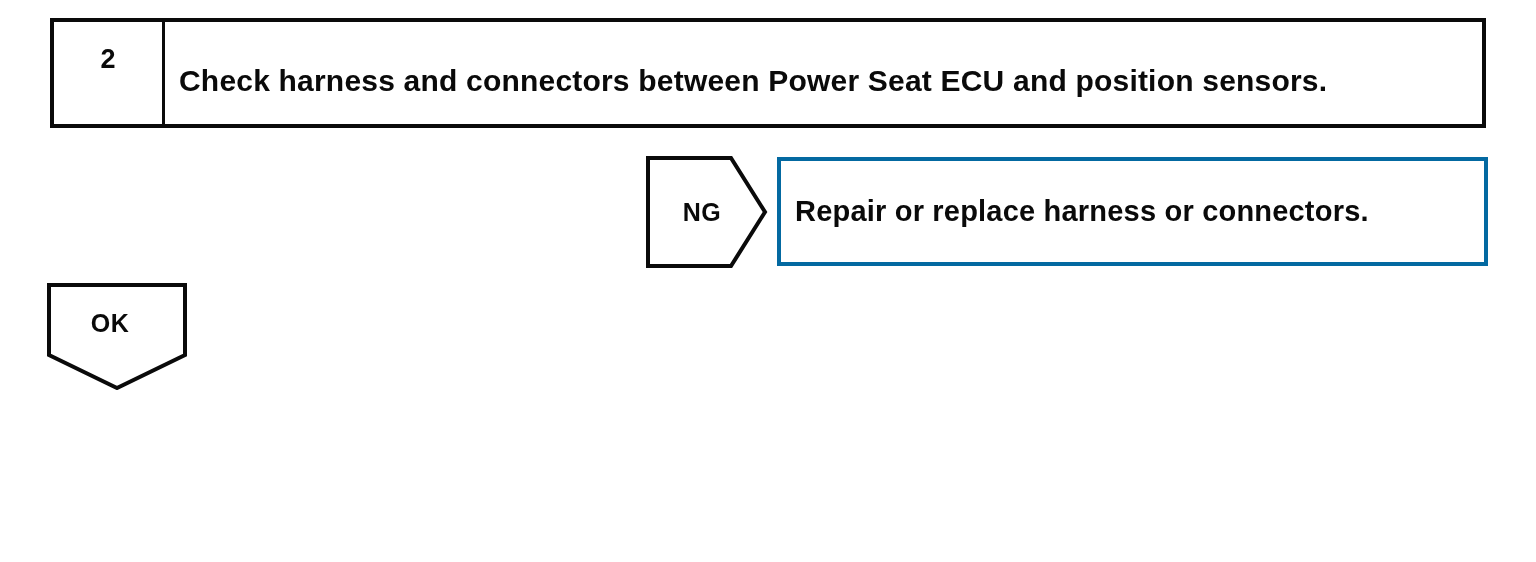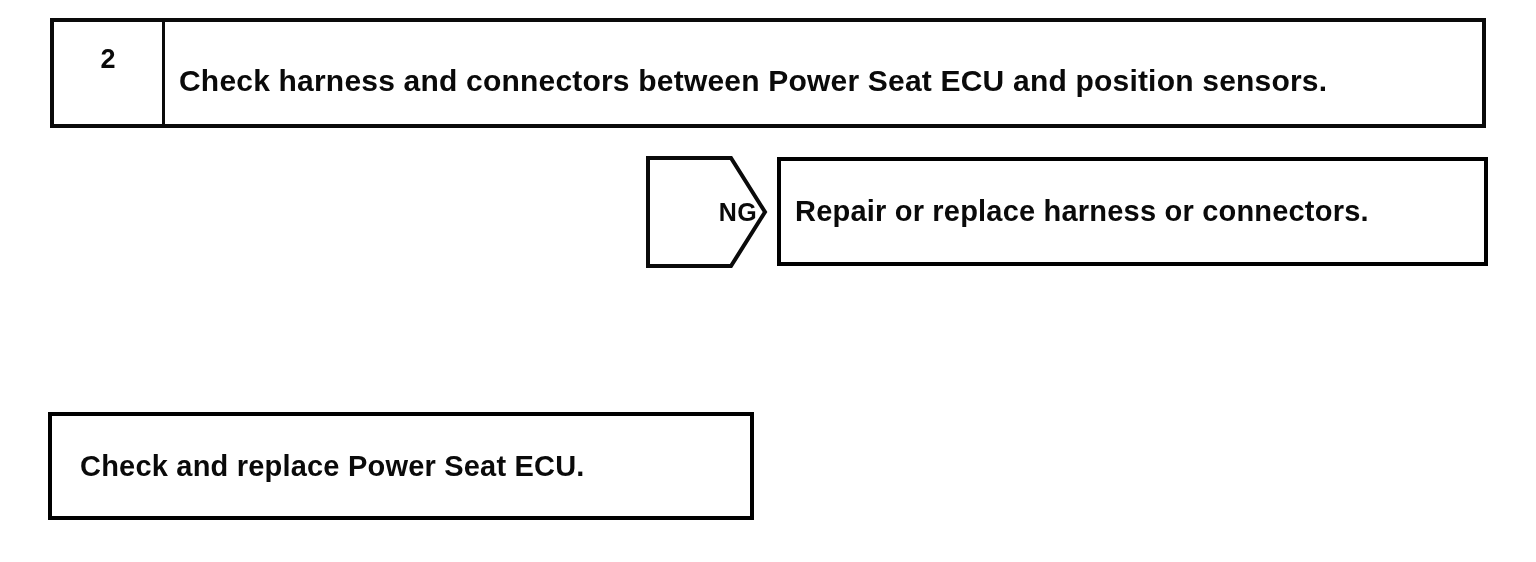--- a/index.html
+++ b/index.html
@@ -57,30 +57,29 @@
     display: block;
   }
   .shape-label {
     position: absolute;
     font-size: 25px;
     font-weight: bold;
     letter-spacing: 0.5px;
     display: flex;
     align-items: center;
     justify-content: center;
-    padding-left: 36px;
   }
   .ng-shape { left: 646px; top: 156px; width: 122px; height: 112px; }
   .ng-shape .shape-label { left: 0; top: 0; width: 112px; height: 112px; }
   .ok-shape { left: 47px; top: 283px; width: 140px; height: 107px; }
   .ok-shape .shape-label { left: 0; top: 4px; width: 126px; height: 72px; }
   
   .action-box {
     position: absolute;
-    border: 4px solid #000000;
+    border: 4px solid #0369a1;
     box-sizing: border-box;
     background: #ffffff;
     display: flex;
     align-items: center;
     font-size: 29px;
     font-weight: bold;
     letter-spacing: 0.2px;
     white-space: nowrap;
   }
   .ng-action {
@@ -112,18 +111,21 @@
     <svg width="122" height="112" viewBox="0 0 122 112">
       <polygon points="2,2 85,2 119,56 85,110 2,110" fill="#ffffff" stroke="#0a0a0a" stroke-width="4" stroke-linejoin="miter"></polygon>
     </svg>
     <div class="shape-label">NG</div>
   </div>
 
   <div class="action-box ng-action">
     <span>Repair or replace harness or connectors.</span>
   </div>
 
+  <div class="shape ok-shape">
+    <svg width="140" height="107" viewBox="0 0 140 107">
+      <polygon points="2,2 138,2 138,72 70,105 2,72" fill="#ffffff" stroke="#0a0a0a" stroke-width="4" stroke-linejoin="miter"></polygon>
+    </svg>
+    <div class="shape-label">OK</div>
+  </div>
 
-  <div class="action-box ok-action">
-    <span>Check and replace Power Seat ECU.</span>
-  </div>
 
 </div>
 
 </body></html>

